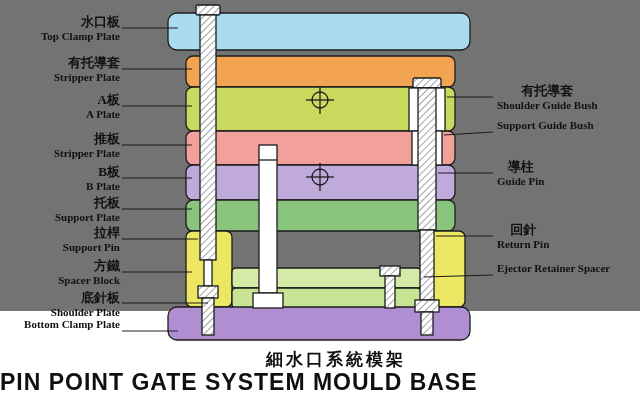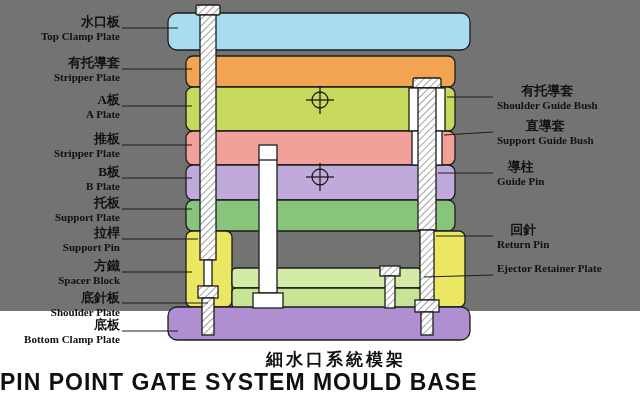--- a/index.html
+++ b/index.html
@@ -137,43 +137,41 @@
     </div>
     <div class="lbl lbl-left" style="top:259px">
       <div class="zh">方鐵</div>
       <div class="en">Spacer Block</div>
     </div>
     <div class="lbl lbl-left" style="top:291px">
       <div class="zh">底針板</div>
       <div class="en">Shoulder Plate</div>
     </div>
     <div class="lbl lbl-left" style="top:318px">
-      <div class="zh">底板</div>
       <div class="en">Bottom Clamp Plate</div>
     </div>
   </div>
 
   <div>
     <div class="lbl lbl-right" style="top:84px">
       <div class="zh">有托導套</div>
       <div class="en">Shoulder Guide Bush</div>
     </div>
     <div class="lbl lbl-right" style="top:119px">
-      <div class="zh">直導套</div>
       <div class="en">Support Guide Bush</div>
     </div>
     <div class="lbl lbl-right" style="top:160px">
       <div class="zh">導柱</div>
       <div class="en">Guide Pin</div>
     </div>
     <div class="lbl lbl-right" style="top:223px">
       <div class="zh">回針</div>
       <div class="en">Return Pin</div>
     </div>
     <div class="lbl lbl-right" style="top:262px">
-      <div class="en">Ejector Retainer Plate</div>
+      <div class="en">Ejector Retainer Spacer</div>
     </div>
   </div>
 
   <div class="title-zh">細水口系統模架</div>
   <div class="title-en">PIN POINT GATE SYSTEM MOULD BASE</div>
 
 </div>
 
 </body></html>

